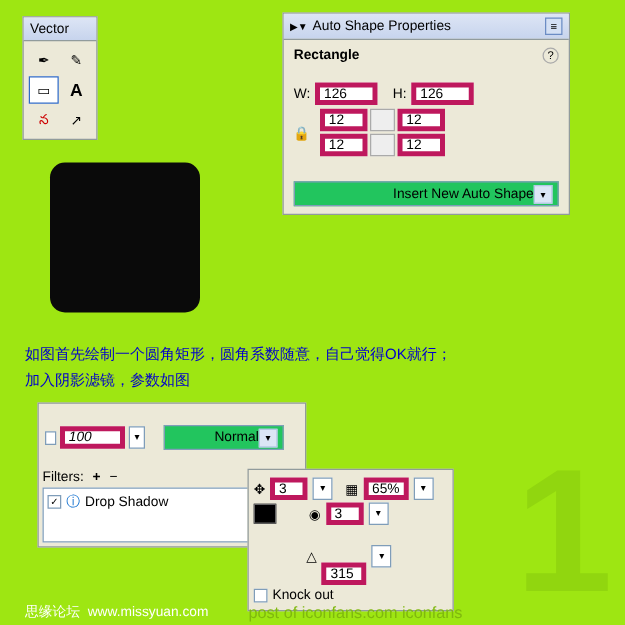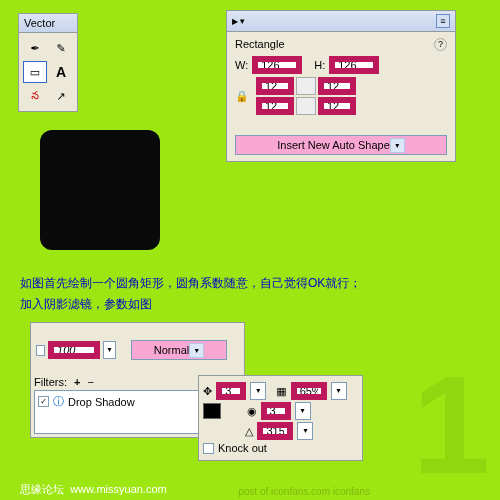--- a/index.html
+++ b/index.html
@@ -7,46 +7,46 @@
 .panel{background:#ece9d8;border:1px solid #919b9c;position:absolute}
 .titlebar{background:linear-gradient(#dde5f5,#c7d4ed);border-bottom:1px solid #919b9c;padding:3px 5px;display:flex;align-items:center;gap:4px}
 .tri{font-size:8px}
 .close-x{margin-left:auto;width:14px;height:14px;border:1px solid #6b8cc4;background:#d4e0f4;text-align:center;line-height:12px;font-size:9px}
 .vector{left:18px;top:13px;width:60px}
 .vector .body{padding:4px;display:grid;grid-template-columns:1fr 1fr;gap:2px}
 .tool{width:24px;height:22px;display:flex;align-items:center;justify-content:center;border:1px solid transparent}
 .tool.sel{background:#fff;border:1px solid #316ac5}
 .props{left:226px;top:10px;width:230px}
 .props .body{padding:6px 8px}
-.subt{font-weight:normal;margin-bottom:6px}
+.subt{font-weight:bold;margin-bottom:16px}
 .help{float:right;border:1px solid #aaa;border-radius:50%;width:13px;height:13px;text-align:center;line-height:11px;font-size:9px}
 .row{display:flex;align-items:center;gap:4px;margin:3px 0}
-.inp{background:#fff;border:6px solid #be185d;height:18px;padding:1px 3px;width:50px}
+.inp{background:#fff;border:4px solid #be185d;height:18px;padding:1px 3px;width:50px}
 .corners{display:flex;gap:3px;align-items:center;margin:3px 0 8px 0}
 .cgrid{display:grid;grid-template-columns:auto auto auto;gap:2px}
 .cicon{width:20px;height:18px;border:1px solid #aaa;background:#eee}
 .lock{width:14px;margin-right:4px}
-.dd{background:#f9a8d4;border:1px solid #7f9db9;height:20px;width:100%;padding:2px 4px;display:flex;align-items:center;justify-content:center;margin-top:20px}
+.dd{background:#22c55e;border:1px solid #7f9db9;height:20px;width:100%;padding:2px 4px;display:flex;align-items:center;justify-content:flex-end;margin-top:20px}
 .ddarr{background:#dbe6f6;border:1px solid #b4c7e6;width:15px;height:15px;text-align:center;line-height:13px;font-size:8px}
 .shape{position:absolute;left:40px;top:130px;width:120px;height:120px;background:#0a0a0a;border-radius:12px}
 .txt{position:absolute;left:20px;color:#0000cc;font-size:12px}
 .filters{left:30px;top:322px;width:215px}
 .filters .body{padding:3px}
 .frow{display:flex;align-items:center;gap:3px;padding:2px}
 .flist{border:1px solid #7f9db9;background:#fff;height:44px;padding:2px}
 .fitem{display:flex;align-items:center;gap:4px;padding:1px}
 .chk{width:11px;height:11px;border:1px solid #7f9db9;background:#fff;text-align:center;font-size:8px;line-height:9px}
 .sett{left:198px;top:375px;width:165px}
 .sett .body{padding:4px}
 .srow{display:flex;align-items:center;gap:4px;margin:2px 0}
 .swatch{width:18px;height:16px;background:#000;border:1px solid #666}
 .sl{background:#fff;border:1px solid #7f9db9;width:16px;height:18px;text-align:center;line-height:15px;font-size:8px}
 .big1{position:absolute;right:10px;bottom:5px;font-size:140px;color:#91d60f;font-weight:bold;line-height:1}
 .footer{position:absolute;bottom:3px;left:20px;color:#fff;font-size:11px}
-.wm{position:absolute;bottom:3px;right:130px;color:#7fb80e;font-size:10px}
+.wm{position:absolute;bottom:3px;right:130px;color:#7fb80e;font-size:13px}
 </style>
 </head>
 <body>
 
 <div class="big1">1</div>
 
 <div class="panel vector">
   <div class="titlebar">
     <span>Vector</span>
   </div>
@@ -56,20 +56,21 @@
     <div class="tool sel">▭</div>
     <div class="tool" style="font-weight:bold;font-size:14px">A</div>
     <div class="tool" style="color:#c00">న</div>
     <div class="tool">↗</div>
   </div>
 </div>
 
 <div class="panel props">
   <div class="titlebar">
     <span class="tri">▶▼</span>
+    <span>Auto Shape Properties</span>
     <span class="close-x">≡</span>
   </div>
   <div class="body">
     <span class="help">?</span>
     <div class="subt">Rectangle</div>
     <div class="row">
       <span>W:</span>
       <input class="inp" value="126" style="">
       <span style="margin-left:8px">H:</span>
       <input class="inp" value="126" style="">
@@ -134,21 +135,21 @@
       <span class="sl">▾</span>
     </div>
     <div class="srow">
       <div class="swatch"></div>
       <span style="margin-left:22px">◉</span>
       <input class="inp" style="width: 30px;" value="3">
       <span class="sl">▾</span>
     </div>
     <div class="srow">
       <span style="margin-left:42px">△</span>
-      <input class="inp" style="width: 36px;" value="315">
+      <input class="inp" style="width: 36px; margin-top: 28px;" value="315">
       <span class="sl">▾</span>
     </div>
     <div class="srow">
       <div class="chk"></div>
       <span>Knock out</span>
     </div>
   </div>
 </div>
 
 <div class="footer">

